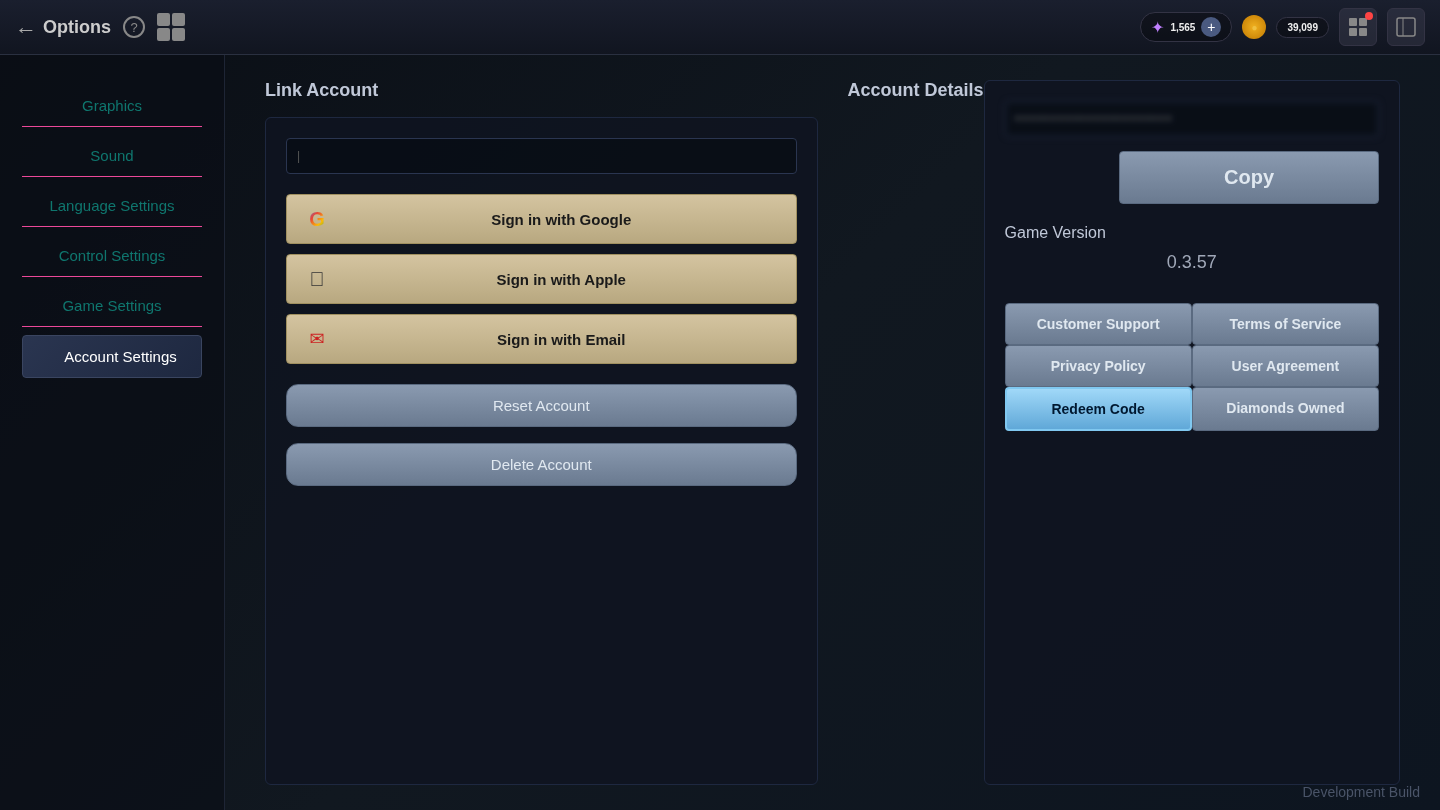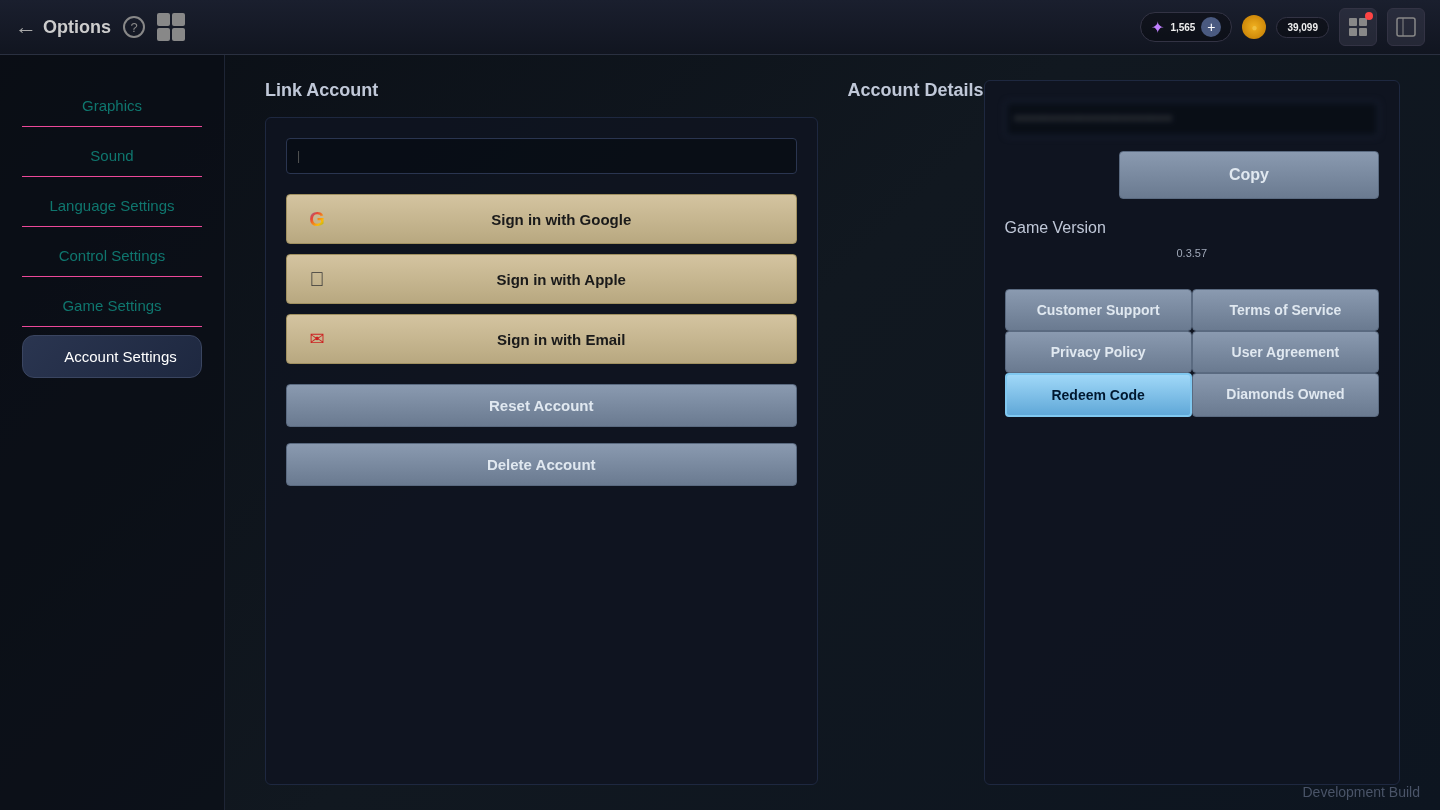--- a/index.html
+++ b/index.html
@@ -177,21 +177,21 @@
       font-size: 15px;
       cursor: pointer;
       border-bottom: 1px solid #ec4899;
       transition: background 0.2s;
     }
 
     .sidebar-item.active {
       background: linear-gradient(135deg, #2a3550, #1e2840);
       color: #fff;
       border: 1px solid #3a4560;
-      border-radius: 12px;
+      border-radius: 4px;
       padding-left: 33px;
     }
 
     
     .content-area {
       flex: 1;
       padding: 25px 40px;
       display: grid;
       grid-template-columns: 1fr 1fr;
       gap: 30px;
@@ -255,26 +255,26 @@
       color: #1a1a1a;
       font-size: 15px;
       font-weight: bold;
       flex: 1;
       text-align: center;
     }
 
     .action-btn {
       background: linear-gradient(180deg, #8a9ab0 0%, #6a7a90 100%);
       border: 1px solid #5a6a80;
-      border-radius: 4px;
+      border-radius: 12px;
       padding: 12px;
       text-align: center;
       color: #e0e8f0;
       font-size: 15px;
-      font-weight: bold;
+      font-weight: normal;
       cursor: pointer;
       margin-bottom: 8px;
       width: 100%;
     }
 
     
     .account-details-panel {
       display: flex;
     }
 
@@ -305,38 +305,38 @@
       letter-spacing: 3px;
     }
 
     .copy-btn {
       background: linear-gradient(180deg, #8a9ab0 0%, #6a7a90 100%);
       border: 1px solid #5a6a80;
       border-radius: 4px;
       padding: 14px 20px;
       text-align: center;
       color: #e0e8f0;
-      font-size: 16px;
+      font-size: 20px;
       font-weight: bold;
       cursor: pointer;
       margin-left: auto;
       width: 260px;
       display: block;
       margin-bottom: 20px;
     }
 
     .game-version-label {
       color: #c0c8d8;
       font-size: 16px;
       margin-bottom: 10px;
     }
 
     .version-number {
       color: #a0a8b8;
-      font-size: 11px;
+      font-size: 18px;
       text-align: center;
       margin-bottom: 30px;
     }
 
     .bottom-btns {
       display: grid;
       grid-template-columns: 1fr 1fr;
       margin-top: auto;
     }
 

